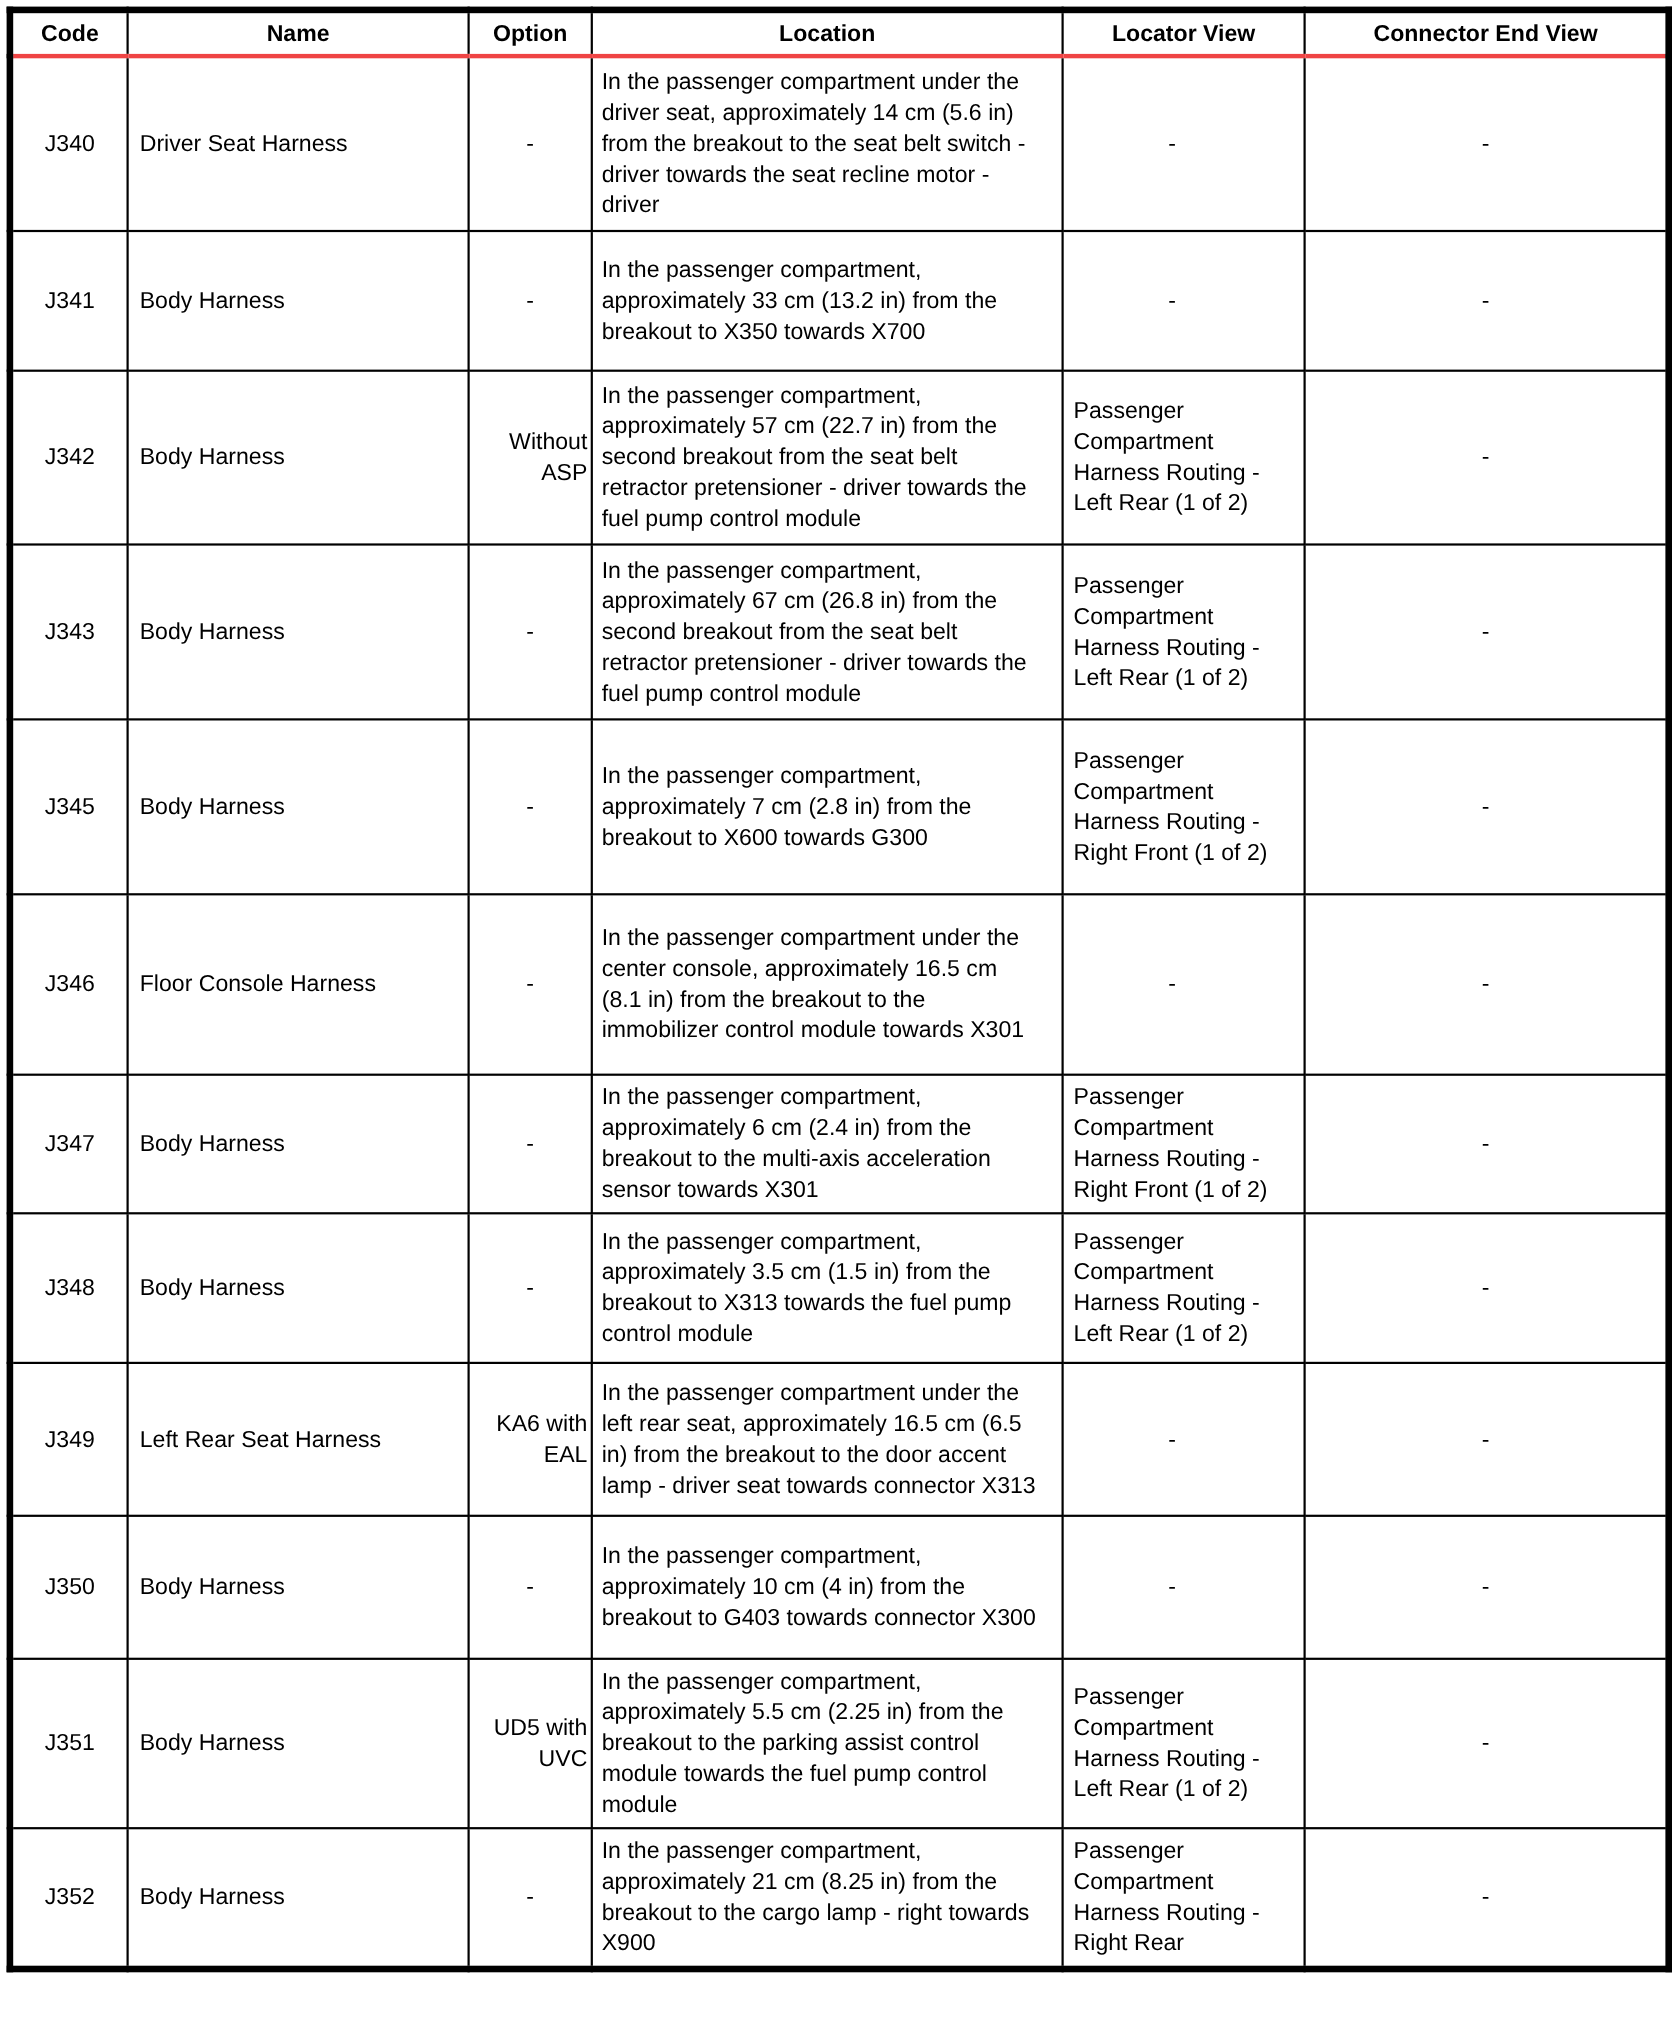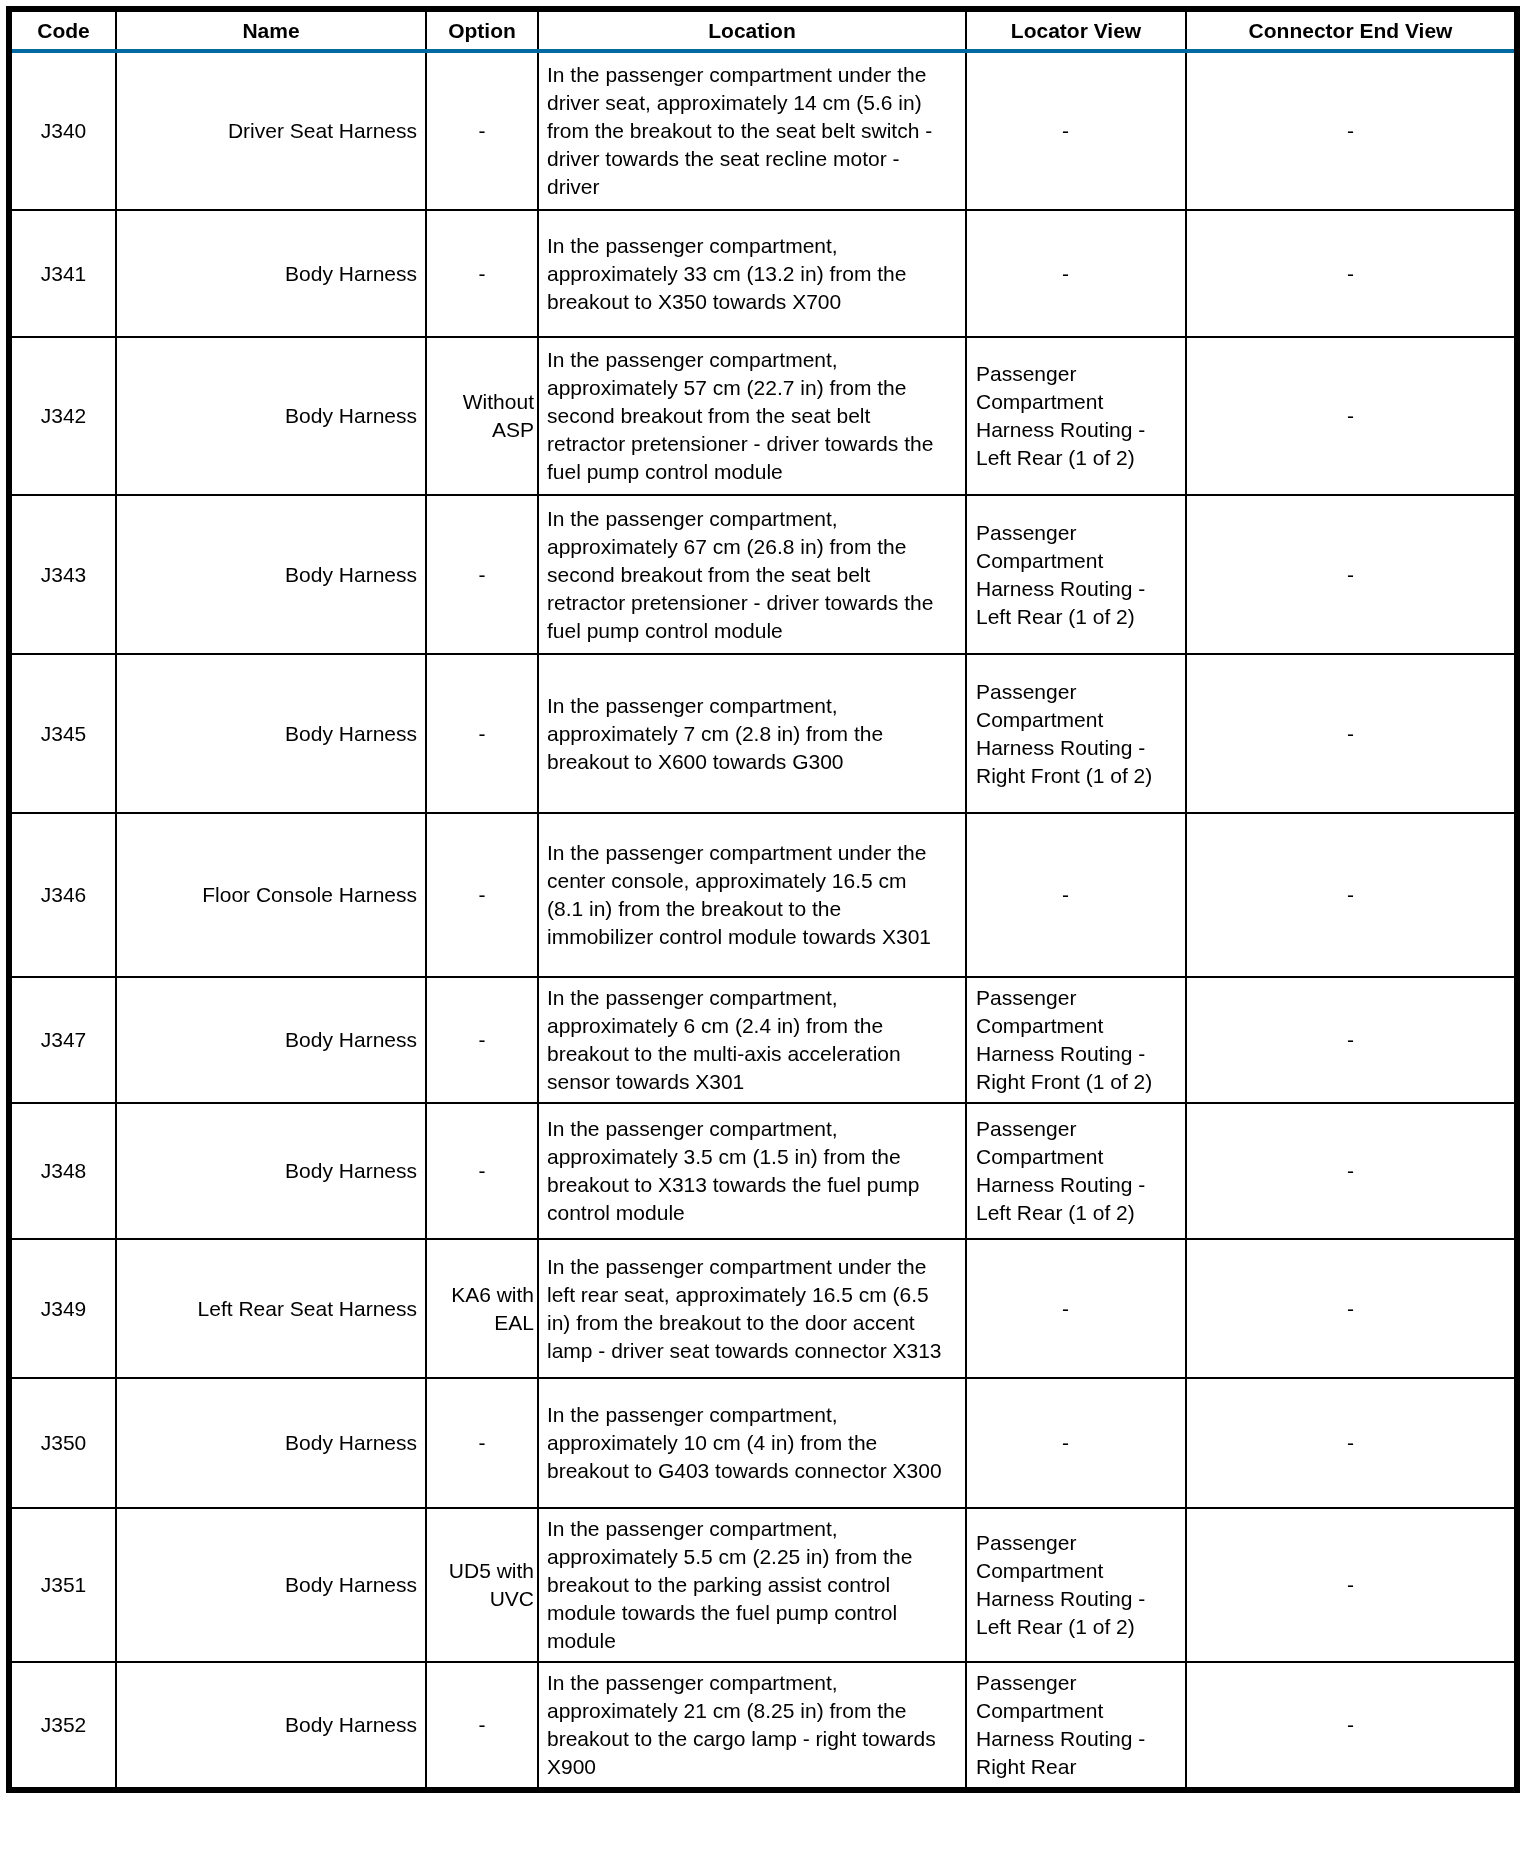--- a/index.html
+++ b/index.html
@@ -36,27 +36,27 @@
     line-height: 28px;
     vertical-align: middle;
     box-sizing: border-box;
     overflow: hidden;
     word-wrap: break-word;
   }
   thead th {
     font-weight: bold;
     text-align: center;
     height: 42px;
-    border-bottom: 4px solid #0369a1;
+    border-bottom: 4px solid #ef4444;
     padding: 2px 4px;
   }
   td { padding: 6px 8px; }
 
   td.cell-code   { text-align: center; padding: 6px 2px; }
-  td.cell-name   { text-align: right; padding-left: 10px; }
+  td.cell-name   { text-align: left; padding-left: 10px; }
   td.cell-option { text-align: right; padding: 6px 3px; }
   td.cell-location { text-align: left; padding: 6px 20px 6px 8px; }
   td.cell-locator  { text-align: left; padding: 6px 30px 6px 9px; }
   td.cell-endview  { text-align: center; }
 
   
   tbody tr:nth-child(1)  td { height: 159px; margin-left: 33px; }
   tbody tr:nth-child(2)  td { height: 127px; border-radius: 25px; }
   tbody tr:nth-child(3)  td { height: 158px; }
   tbody tr:nth-child(4)  td { height: 159px; }

